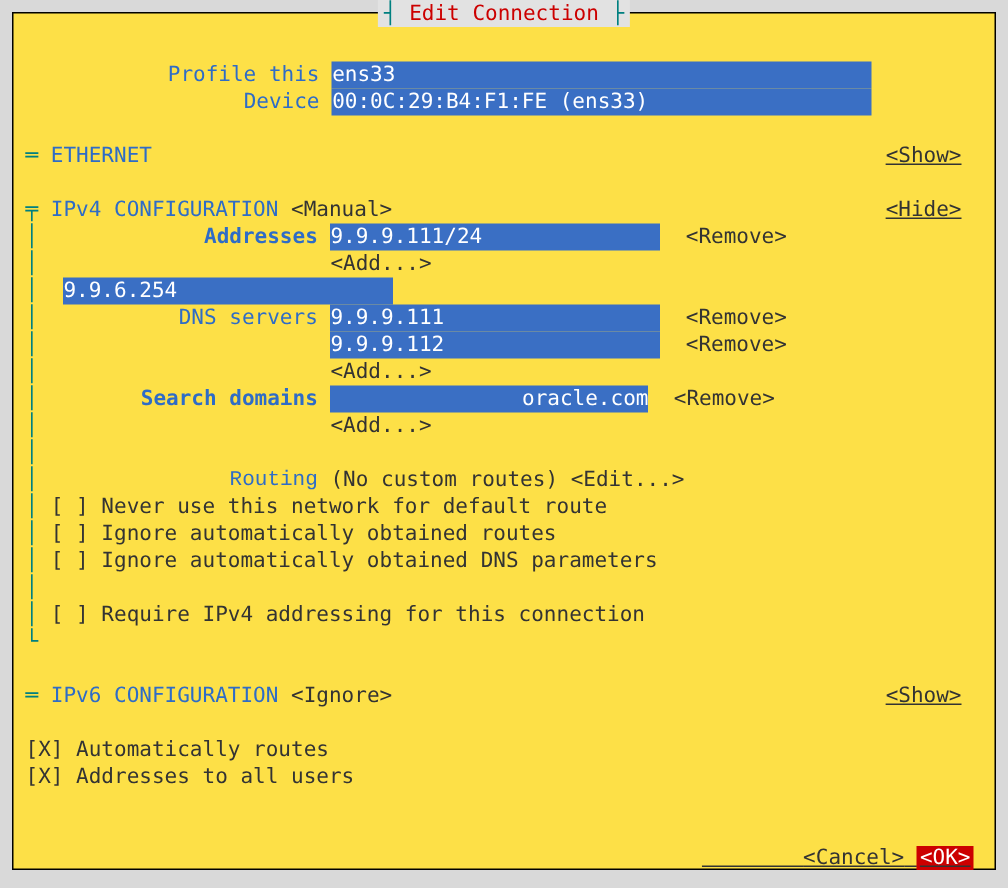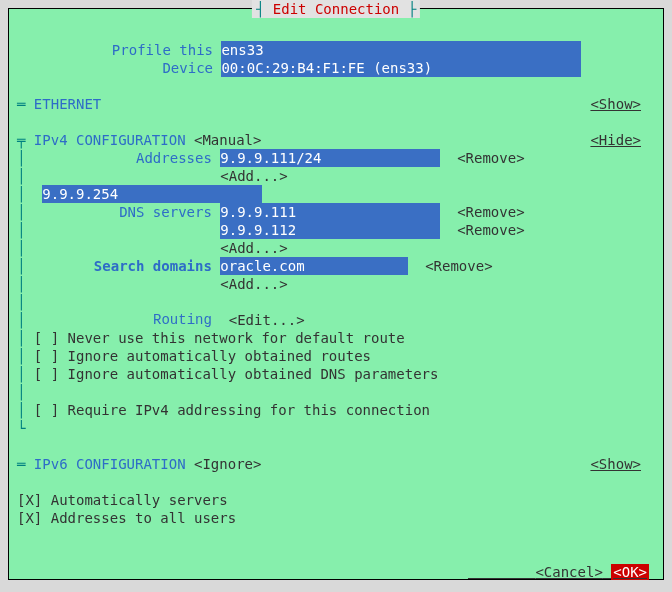--- a/index.html
+++ b/index.html
@@ -11,21 +11,21 @@
     line-height: 18px;
     color: #333;
     width: 672px;
     height: 592px;
     overflow: hidden;
   }
   .window {
     position: relative;
     margin: 8px;
     border: 1px solid #000;
-    background: #86efac;
+    background: #fde047;
     height: 572px;
     box-sizing: border-box;
   }
   .title {
     position: absolute;
     top: -9px;
     left: 50%;
     transform: translateX(-50%);
     background: #e2e2e2;
     padding: 0 4px;
@@ -84,69 +84,69 @@
     </div>
 
     <div class="spacer"></div>
 
     <div class="row">
       <span class="pipe">╤ </span><span class="section">IPv4 CONFIGURATION</span><span> </span><span class="btn">&lt;Manual&gt;</span>
       <span class="right btn" style="padding-right:14px;">&lt;Hide&gt;</span>
     </div>
 
     <div class="row">
-      <span class="pipe">│ </span><span class="labelcol" style="width:178px;">Addresses</span><span> </span><span class="field" style="width:220px;">9.9.9.111/24</span><span>  </span><span class="btn">&lt;Remove&gt;</span>
+      <span class="pipe">│ </span><span class="labelcol" style="width:178px;font-weight:bold;">Addresses</span><span> </span><span class="field" style="width:220px;">9.9.9.111/24</span><span>  </span><span class="btn">&lt;Remove&gt;</span>
     </div>
     <div class="row">
       <span class="pipe">│ </span><span class="labelcol" style="width:178px;"></span><span> </span><span class="btn">&lt;Add...&gt;</span>
     </div>
 
     <div class="row">
-      <span class="pipe">│ </span><span> </span><span class="field" style="width:220px;">9.9.9.254</span>
+      <span class="pipe">│ </span><span> </span><span class="field" style="width:220px;">9.9.6.254</span>
     </div>
 
     <div class="row">
       <span class="pipe">│ </span><span class="labelcol" style="width:178px;">DNS servers</span><span> </span><span class="field" style="width:220px;">9.9.9.111</span><span>  </span><span class="btn">&lt;Remove&gt;</span>
     </div>
     <div class="row">
       <span class="pipe">│ </span><span class="labelcol" style="width:178px;"></span><span> </span><span class="field" style="width:220px;">9.9.9.112</span><span>  </span><span class="btn">&lt;Remove&gt;</span>
     </div>
     <div class="row">
       <span class="pipe">│ </span><span class="labelcol" style="width:178px;"></span><span> </span><span class="btn">&lt;Add...&gt;</span>
     </div>
 
     <div class="row">
-      <span class="pipe">│ </span><span class="labelcol" style="width:178px;font-weight:bold;">Search domains</span><span> </span><span class="field" style="width:188px;">oracle.com</span><span>  </span><span class="btn">&lt;Remove&gt;</span>
+      <span class="pipe">│ </span><span class="labelcol" style="width:178px;font-weight:bold;">Search domains</span><span> </span><span class="field" style="width:212px;text-align:right;">oracle.com</span><span>  </span><span class="btn">&lt;Remove&gt;</span>
     </div>
     <div class="row">
       <span class="pipe">│ </span><span class="labelcol" style="width:178px;"></span><span> </span><span class="btn">&lt;Add...&gt;</span>
     </div>
 
     <div class="row"><span class="pipe">│</span></div>
 
     <div class="row">
-      <span class="pipe">│ </span><span class="labelcol" style="width:178px;font-family:Liberation Mono, monospace;">Routing</span><span> </span><span> </span><span class="btn">&lt;Edit...&gt;</span>
+      <span class="pipe">│ </span><span class="labelcol" style="width:178px;font-family:Liberation Mono, monospace;">Routing</span><span> </span><span>(No custom routes)</span><span> </span><span class="btn">&lt;Edit...&gt;</span>
     </div>
     <div class="row"><span class="pipe">│ </span><span>[ ] Never use this network for default route</span></div>
     <div class="row"><span class="pipe">│ </span><span>[ ] Ignore automatically obtained routes</span></div>
     <div class="row"><span class="pipe">│ </span><span>[ ] Ignore automatically obtained DNS parameters</span></div>
     <div class="row"><span class="pipe">│</span></div>
     <div class="row"><span class="pipe">│ </span><span>[ ] Require IPv4 addressing for this connection</span></div>
     <div class="row"><span class="pipe">└</span></div>
 
     <div class="spacer"></div>
 
     <div class="row">
       <span class="pipe">═ </span><span class="section">IPv6 CONFIGURATION</span><span> </span><span class="btn">&lt;Ignore&gt;</span>
       <span class="right btn" style="padding-right:14px;">&lt;Show&gt;</span>
     </div>
 
     <div class="spacer"></div>
 
-    <div class="row"><span>[X] Automatically servers</span></div>
+    <div class="row"><span>[X] Automatically routes</span></div>
     <div class="row"><span>[X] Addresses to all users</span></div>
 
     <div class="spacer"></div>
 
     <div class="row">
       <span class="right" style="padding-right:6px;">
         <span class="btn">&lt;Cancel&gt;</span><span> </span><span class="ok">&lt;OK&gt;</span>
       </span>
     </div>
 

